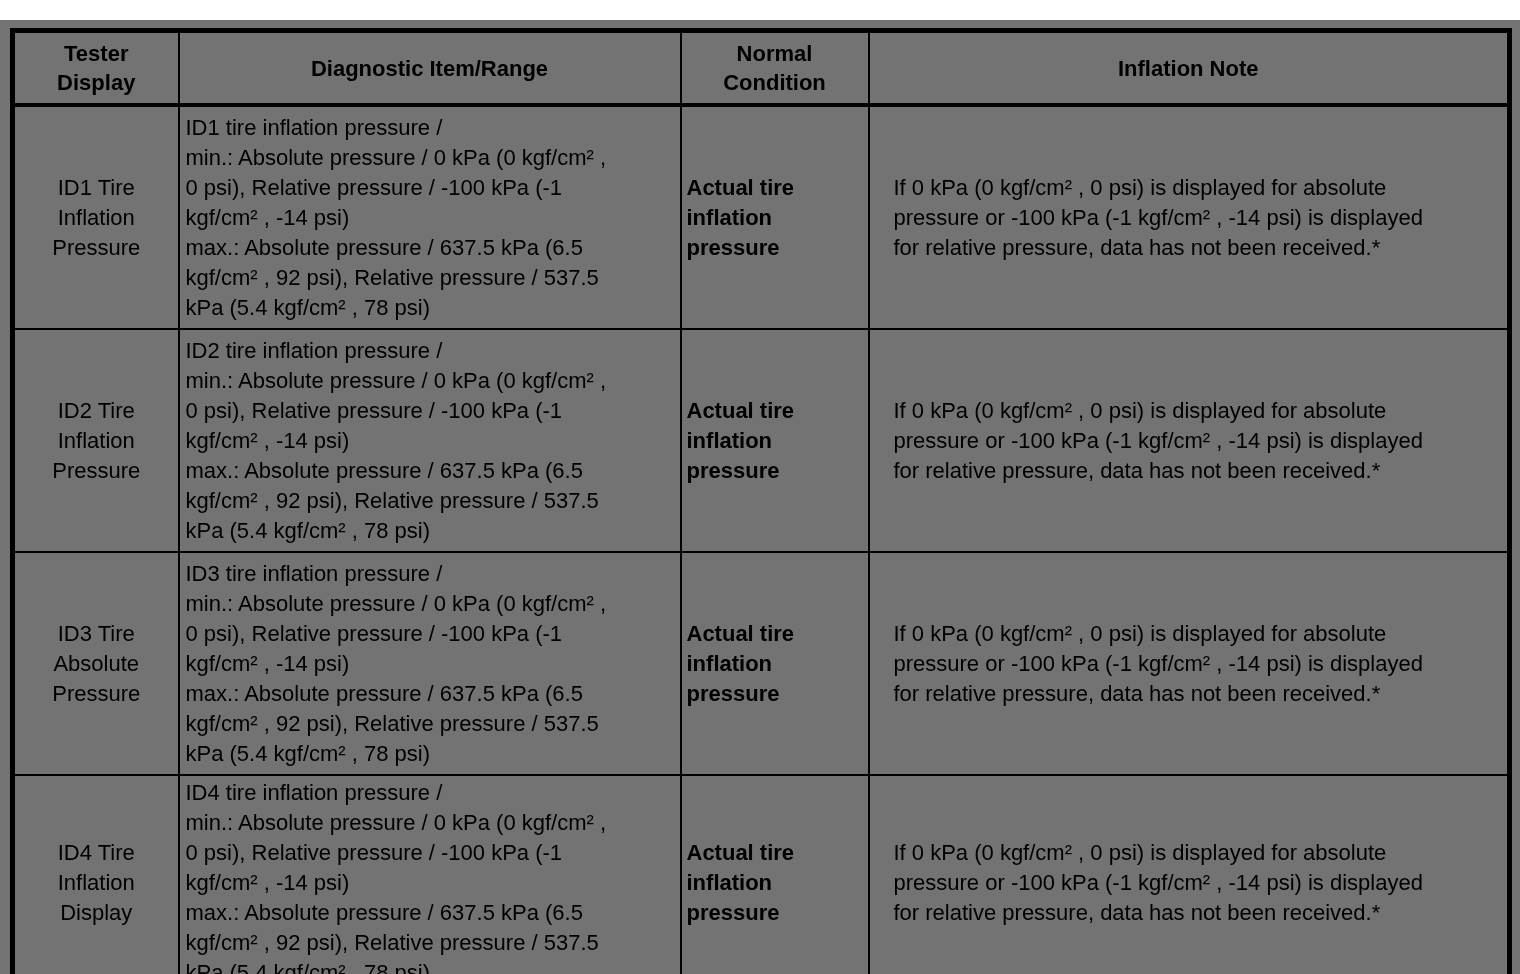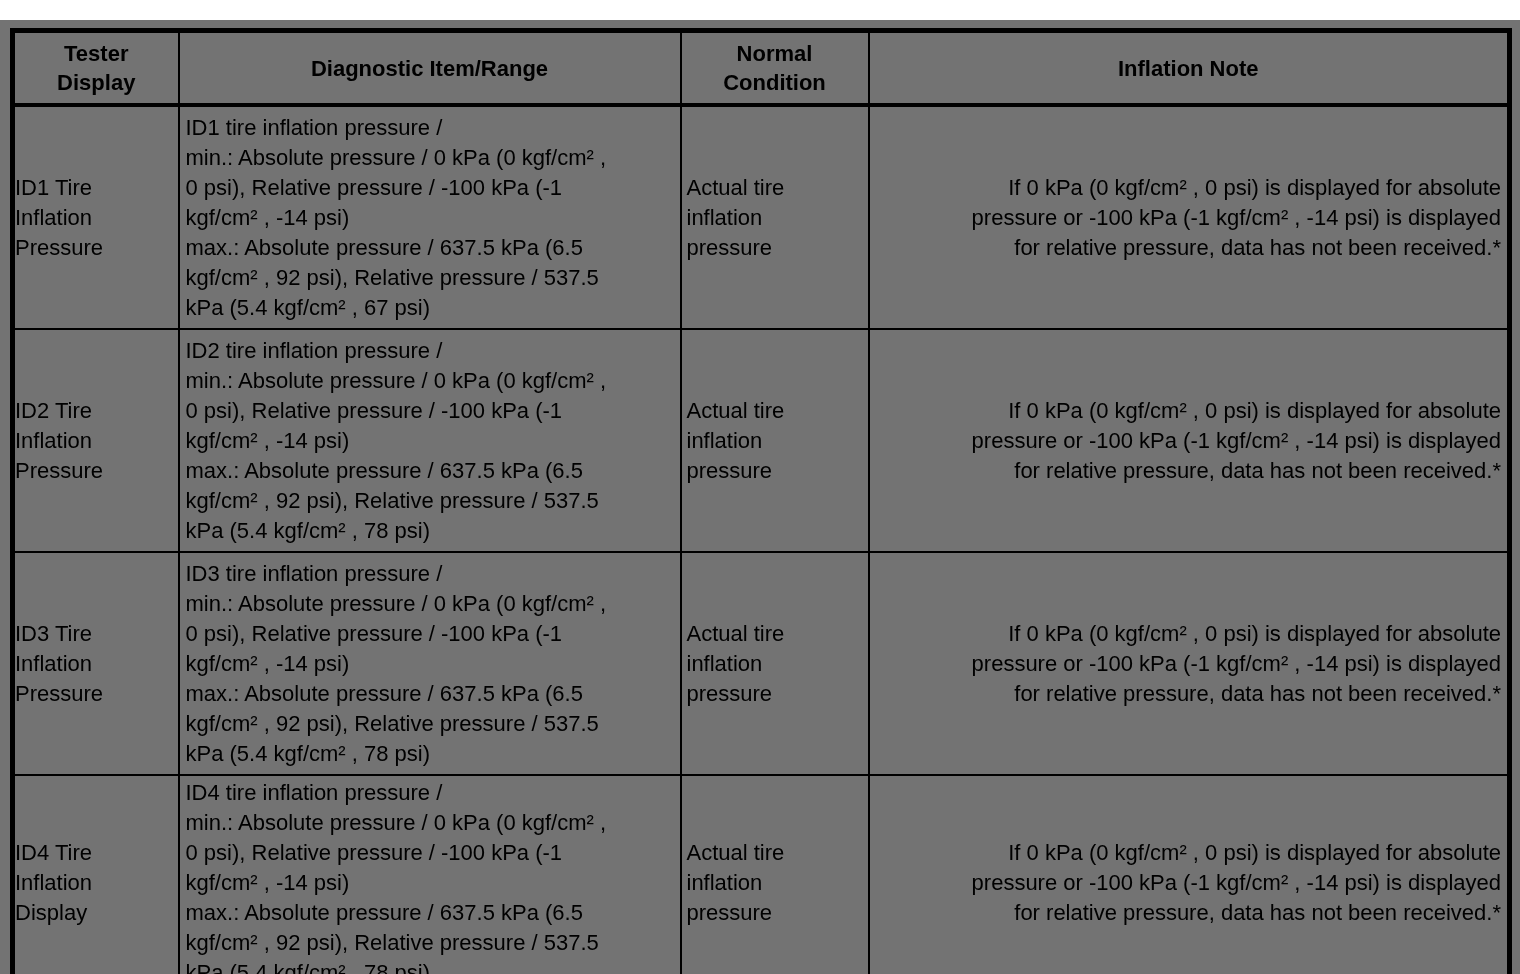--- a/index.html
+++ b/index.html
@@ -40,33 +40,34 @@
     font-weight: bold;
     text-align: center;
     line-height: 29px;
     border-bottom-width: 4px;
     height: 70px;
   }
   .spec-table tr.r1 { height: 224px; }
   .spec-table tr.r2 { height: 223px; }
   .spec-table tr.r3 { height: 223px; }
   .spec-table td.c-tester {
-    text-align: left;
+    text-align: center;
   }
   .spec-table td.c-meas {
     text-align: left;
     padding: 2px 4px 2px 6px;
   }
   .spec-table td.c-normal {
     text-align: left;
     padding-left: 5px;
     padding-right: 4px;
+    font-weight: bold;
   }
   .spec-table td.c-diag {
-    text-align: right;
+    text-align: left;
     padding-left: 24px;
     padding-right: 6px;
   }
 </style>
 </head>
 <body>
 
 <div class="sheet">
   <table class="spec-table">
     <colgroup>
@@ -89,21 +90,21 @@
       <tr class="r1">
         <td class="c-tester">ID1 Tire
 Inflation
 Pressure</td>
         <td class="c-meas">ID1 tire inflation pressure /
 min.: Absolute pressure / 0 kPa (0 kgf/cm² ,
 0 psi), Relative pressure / -100 kPa (-1
 kgf/cm² , -14 psi)
 max.: Absolute pressure / 637.5 kPa (6.5
 kgf/cm² , 92 psi), Relative pressure / 537.5
-kPa (5.4 kgf/cm² , 67 psi)</td>
+kPa (5.4 kgf/cm² , 78 psi)</td>
         <td class="c-normal">Actual tire
 inflation
 pressure</td>
         <td class="c-diag">If 0 kPa (0 kgf/cm² , 0 psi) is displayed for absolute
 pressure or -100 kPa (-1 kgf/cm² , -14 psi) is displayed
 for relative pressure, data has not been received.*</td>
       </tr>
       <tr class="r2">
         <td class="c-tester">ID2 Tire
 Inflation
@@ -117,21 +118,21 @@
 kPa (5.4 kgf/cm² , 78 psi)</td>
         <td class="c-normal">Actual tire
 inflation
 pressure</td>
         <td class="c-diag">If 0 kPa (0 kgf/cm² , 0 psi) is displayed for absolute
 pressure or -100 kPa (-1 kgf/cm² , -14 psi) is displayed
 for relative pressure, data has not been received.*</td>
       </tr>
       <tr class="r3">
         <td class="c-tester">ID3 Tire
-Inflation
+Absolute
 Pressure</td>
         <td class="c-meas">ID3 tire inflation pressure /
 min.: Absolute pressure / 0 kPa (0 kgf/cm² ,
 0 psi), Relative pressure / -100 kPa (-1
 kgf/cm² , -14 psi)
 max.: Absolute pressure / 637.5 kPa (6.5
 kgf/cm² , 92 psi), Relative pressure / 537.5
 kPa (5.4 kgf/cm² , 78 psi)</td>
         <td class="c-normal">Actual tire
 inflation

